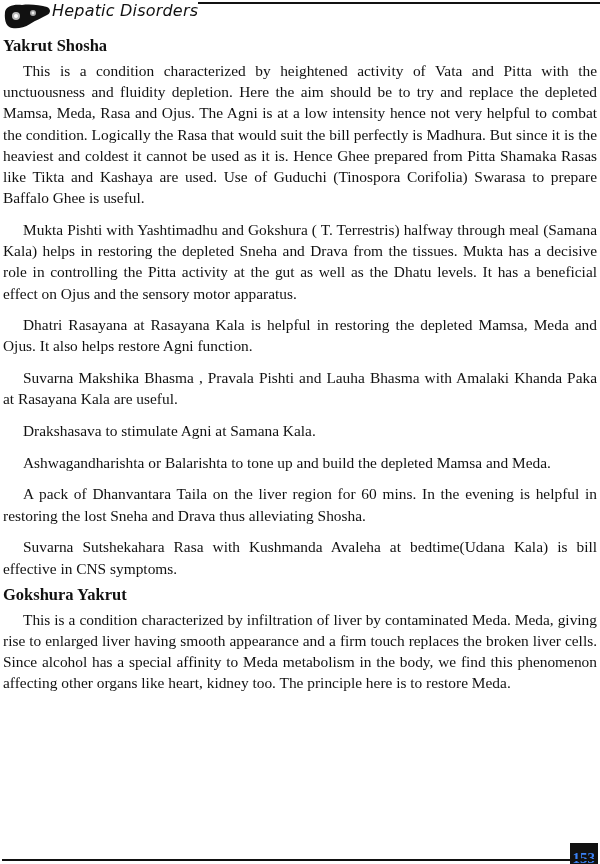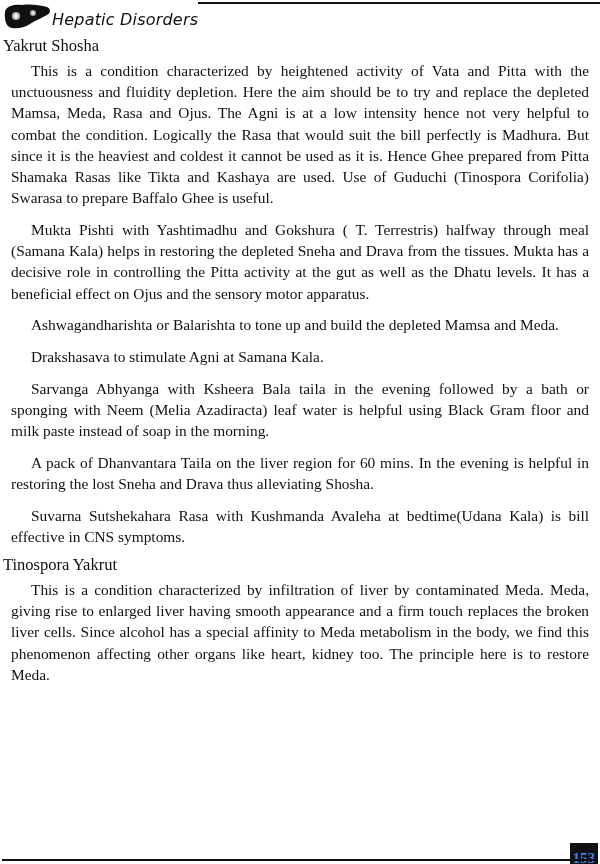--- a/index.html
+++ b/index.html
@@ -25,21 +25,21 @@
     .liver-icon {
       position: absolute;
       left: 2px;
       top: 2px;
       width: 50px;
       height: 28px;
     }
     .running-title {
       position: absolute;
       left: 52px;
-      top: 10px;
+      top: 1px;
       font-family: "DejaVu Sans", "Liberation Sans", sans-serif;
       font-style: italic;
       font-size: 16px;
       letter-spacing: 0.2px;
       color: #111;
     }
     .head-rule {
       position: absolute;
       left: 198px;
       right: 0;
@@ -48,27 +48,27 @@
       background: #111;
     }
     .content {
       position: absolute;
       left: 3px;
       top: 36px;
       width: 594px;
     }
     h2 {
       font-family: "Liberation Serif", "DejaVu Serif", serif;
-      font-weight: normal;
+      font-weight: bold;
       font-size: 16.5px;
       margin: 0;
       line-height: 20px;
     }
     p {
-      margin: 8px;
+      margin: 0;
       font-size: 15.4px;
       line-height: 21.2px;
       text-align: justify;
       text-indent: 20px;
     }
     .s-1 { margin-top: 4px; }
     .gap { margin-top: 10.5px; }
     .h-gap { margin-top: 6px; }
     .footer-rule {
       position: absolute;
@@ -106,24 +106,25 @@
     </svg>
   </span>
   <span class="running-title">Hepatic Disorders</span>
   <div class="head-rule"></div>
 </div>
 
 <div class="content">
   <h2>Yakrut Shosha</h2>
   <p class="s-1">This is a condition characterized by heightened activity of Vata and Pitta with the unctuousness and fluidity depletion. Here the aim should be to try and replace the depleted Mamsa, Meda, Rasa and Ojus. The Agni is at a low intensity hence not very helpful to combat the condition. Logically the Rasa that would suit the bill perfectly is Madhura. But since it is the heaviest and coldest it cannot be used as it is. Hence Ghee prepared from Pitta Shamaka Rasas like Tikta and Kashaya are used. Use of Guduchi (Tinospora Corifolia) Swarasa to prepare Baffalo Ghee is useful.</p>
   <p class="gap">Mukta Pishti with Yashtimadhu and Gokshura ( T. Terrestris) halfway through meal (Samana Kala) helps in restoring the depleted Sneha and Drava from the tissues. Mukta has a decisive role in controlling the Pitta activity at the gut as well as the Dhatu levels. It has a beneficial effect on Ojus and the sensory motor apparatus.</p>
+  <p class="gap">Dhatri Rasayana at Rasayana Kala is helpful in restoring the depleted Mamsa, Meda and Ojus. It also helps restore Agni function.</p>
+  <p class="gap">Suvarna Makshika Bhasma , Pravala Pishti and Lauha Bhasma with Amalaki Khanda Paka at Rasayana Kala are useful.</p>
+  <p class="gap">Drakshasava to stimulate Agni at Samana Kala.</p>
   <p class="gap">Ashwagandharishta or Balarishta to tone up and build the depleted Mamsa and Meda.</p>
-  <p class="gap">Drakshasava to stimulate Agni at Samana Kala.</p>
-  <p class="gap">Sarvanga Abhyanga with Ksheera Bala taila in the evening followed by a bath or sponging with Neem (Melia Azadiracta) leaf water is helpful using Black Gram floor and milk paste instead of soap in the morning.</p>
   <p class="gap">A pack of Dhanvantara Taila on the liver region for 60 mins. In the evening is helpful in restoring the lost Sneha and Drava thus alleviating Shosha.</p>
   <p class="gap">Suvarna Sutshekahara Rasa with Kushmanda Avaleha at bedtime(Udana Kala) is bill effective in CNS symptoms.</p>
 
-  <h2 class="h-gap">Tinospora Yakrut</h2>
+  <h2 class="h-gap">Gokshura Yakrut</h2>
   <p class="s-1">This is a condition characterized by infiltration of liver by contaminated Meda. Meda, giving rise to enlarged liver having smooth appearance and a firm touch replaces the broken liver cells. Since alcohol has a special affinity to Meda metabolism in the body, we find this phenomenon affecting other organs like heart, kidney too. The principle here is to restore Meda.</p>
 </div>
 
 <div class="page-number">153</div>
 <div class="footer-rule"></div>
 
 </body></html>

